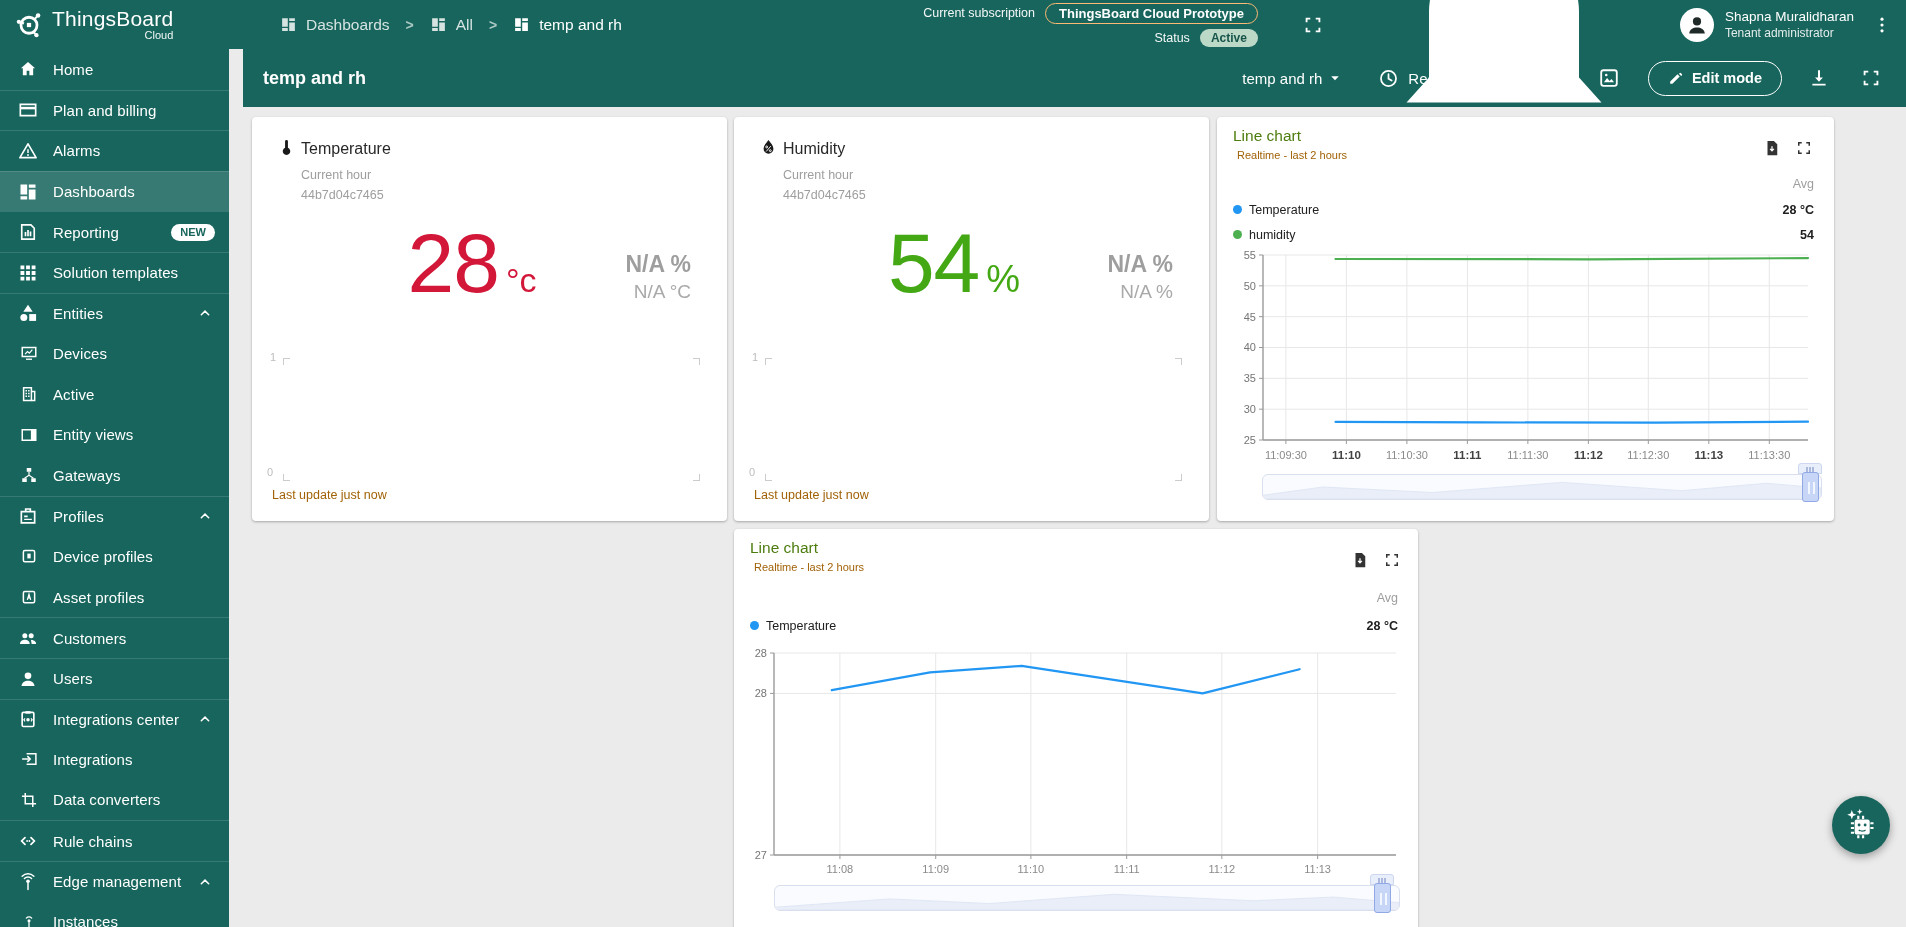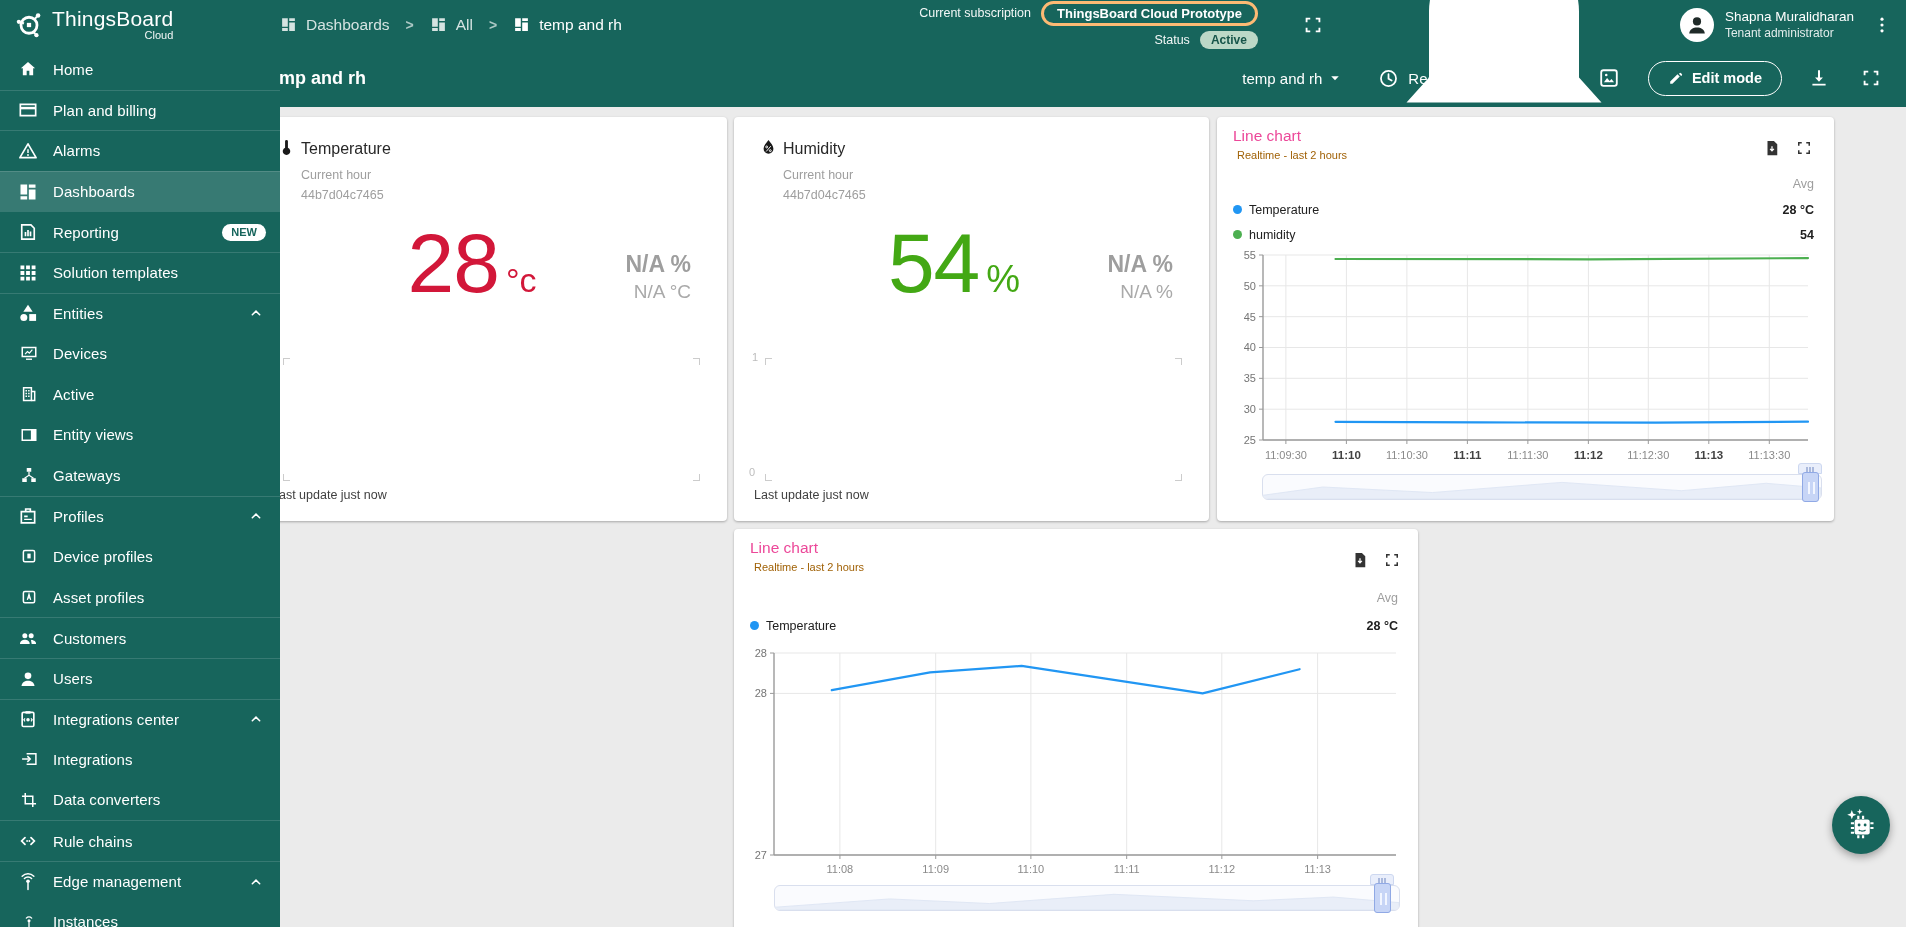--- a/index.html
+++ b/index.html
@@ -26,21 +26,21 @@
   .crumb { display:flex; align-items:center; color:rgba(255,255,255,.82); cursor:pointer; }
   .crumb.current { color:#fff; }
   .crumb .cicon { width:17px; height:17px; margin-right:9px; }
   .crumb-label { font-size:15.5px; font-weight:500; }
   .crumb-sep { margin:0 16px; font-size:14px; font-weight:700; color:rgba(255,255,255,.65); }
   .top-spacer { flex:1; }
   .subinfo { display:flex; flex-direction:column; align-items:flex-end; gap:5px; margin-right:44px; }
   .subinfo-row { display:flex; align-items:center;margin-left:20px; }
   .subinfo-label { font-size:12.5px; margin-right:10px; color:rgba(255,255,255,.95); }
   .pill-outline {
-    border:3px solid #fdba74; border-radius:13px; padding:2px 13px;
+    border:1px solid #fdba74; border-radius:13px; padding:2px 13px;
     font-size:13px; font-weight:700; cursor:pointer;
   }
   .pill-active {
     background:#bcd8c7; color:#17554a; border-radius:11px;
     padding:2px 11px; font-size:12px; font-weight:700;
   }
   .top-icon-btn { width:22px; height:22px; color:#fff; cursor:pointer; flex:none; }
   .fs-top { margin-right:30px; }
   .bell-wrap { position:relative; margin-right:26px; cursor:pointer; }
   .bell-wrap .top-icon-btn { width:23px; height:23px; }
@@ -49,21 +49,21 @@
     display:flex; align-items:center; justify-content:center; cursor:pointer; flex:none;
   }
   .avatar svg { width:24px; height:24px; }
   .user-block { margin-left:11px; display:flex; flex-direction:column; line-height:16px; }
   .user-name { font-size:13.5px; font-weight:500; }
   .user-role { font-size:12px; opacity:.88; }
   .kebab { width:20px; height:22px; color:#fff; margin:0 14px 0 18px; cursor:pointer; }
 
   
   .sidebar {
-    position:absolute; top:49px; left:0; width:280px; bottom:0;
+    position:absolute; top:49px; left:0; width:229px; bottom:0;
     background:#17655c; overflow:hidden; z-index:5;
   }
   .sb-item {
     height:40.6px; display:flex; align-items:center; color:#fff; cursor:pointer;
     padding-left:18px; position:relative;
   }
   .sb-item.divider { border-top:1px solid rgba(255,255,255,.14); }
   .sb-item.active { background:rgba(255,255,255,.14); }
   .sb-item.indent { padding-left:20px; }
   .sb-icon { width:20px; height:20px; flex:none; color:#fff; }
@@ -120,24 +120,24 @@
   .na-block { position:absolute; right:36px; top:134px; text-align:right; }
   .na-1 { font-size:23px; font-weight:700; color:#9e9e9e; }
   .na-2 { font-size:19px; color:#a9a9a9; margin-top:3px; }
   .mini-axis-top { position:absolute; left:18px; top:234px; font-size:11px; color:#bdbdbd; }
   .mini-axis-bottom { position:absolute; left:15px; top:349px; font-size:11px; color:#bdbdbd; }
   .corner { position:absolute; width:7px; height:7px; border:0 solid #cccccc; }
   .c-tl { left:31px; top:241px; border-left-width:1.5px; border-top-width:1.5px; }
   .c-tr { right:27px; top:241px; border-right-width:1.5px; border-top-width:1.5px; }
   .c-bl { left:31px; top:357px; border-left-width:1.5px; border-bottom-width:1.5px; }
   .c-br { right:27px; top:357px; border-right-width:1.5px; border-bottom-width:1.5px; }
-  .vc-footer { position:absolute; left:20px; top:371px; font-size:12.5px; color:#404040; }
+  .vc-footer { position:absolute; left:20px; top:371px; font-size:12.5px; color:#a16207; }
 
   
-  .ch-title { position:absolute; left:16px; top:10px; font-size:15.5px; font-weight:500; color:#ec4899; }
+  .ch-title { position:absolute; left:16px; top:10px; font-size:15.5px; font-weight:500; color:#4d7c0f; }
   .ch-sub { position:absolute; left:20px; top:32px; font-size:11px; color:#a16207; }
   .ch-icon { position:absolute; width:18px; height:18px; color:#333; cursor:pointer; }
   .ch-legend-hdr { position:absolute; right:20px; font-size:12.5px; color:#9e9e9e; }
   .legend-rows { position:absolute; left:16px; right:20px; }
   .legend-row { display:flex; align-items:center; height:25px; cursor:pointer; }
   .legend-dot { width:9px; height:9px; border-radius:50%; flex:none; }
   .legend-name { margin-left:7px; font-size:12.5px; color:#212121; }
   .legend-val { margin-left:auto; font-size:12.5px; font-weight:700; color:#212121; }
   .chart-svg { position:absolute; left:16px; }
   #chart1-svg { top:130px; }

